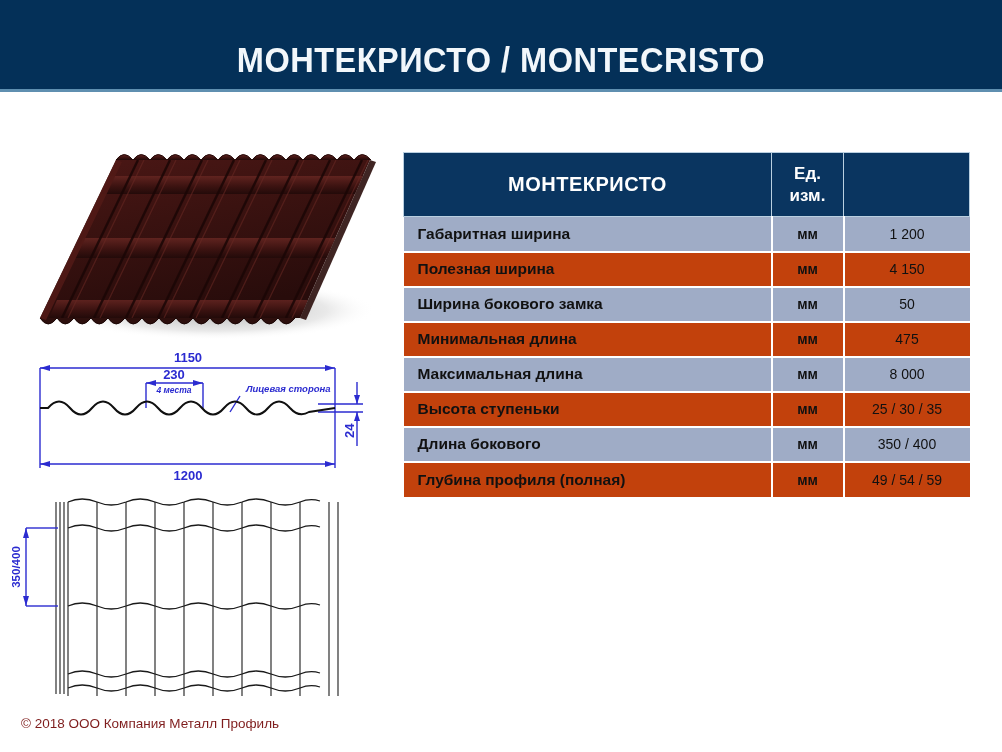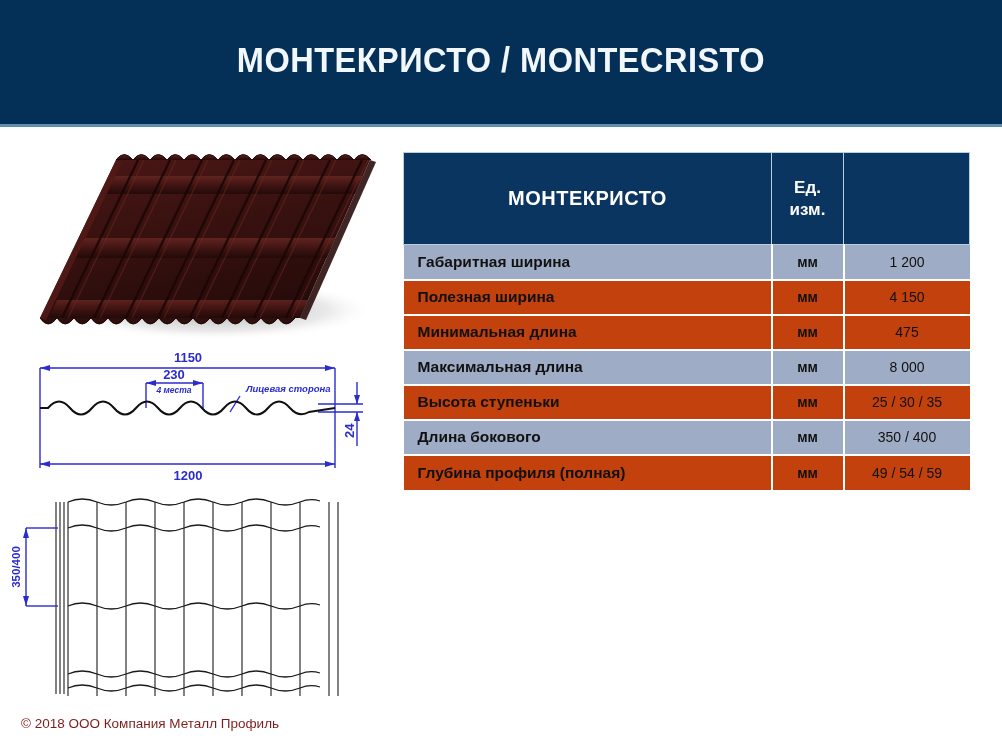--- a/index.html
+++ b/index.html
@@ -15,21 +15,21 @@
     overflow: hidden;
     font-family: "Liberation Sans", sans-serif;
     background: #ffffff;
   }
 
   
   #header-bar {
     position: absolute;
     left: 0; top: 0;
     width: 1002px;
-    height: 127px;
+    height: 92px;
     background: #043058;
     box-sizing: border-box;
     border-bottom: 3px solid #5f8fb0;
   }
   #page-title {
     position: absolute;
     left: 0; right: 0;
     top: 40px;
     text-align: center;
     color: #f2f7fb;
@@ -77,21 +77,21 @@
     border-collapse: collapse;
     table-layout: fixed;
   }
   #spec-table col.c-name { width: 368px; }
   #spec-table col.c-unit { width: 72px; }
   #spec-table col.c-val  { width: 126px; }
 
   #spec-table thead th {
     background: #0a3560;
     color: #ffffff;
-    height: 92px;
+    height: 64px;
     vertical-align: middle;
     border: 1px solid #b9cfe0;
     padding: 0 14px;
     box-sizing: border-box;
   }
   #spec-table thead th.h-name {
     font-size: 20px;
     font-weight: bold;
     text-align: center;
     letter-spacing: 0.5px;
@@ -344,20 +344,25 @@
   <tr class="odd">
         <td class="t-name">Габаритная ширина</td>
         <td class="t-unit">мм</td>
         <td class="t-val">1 200</td>
       </tr>
       <tr class="even">
         <td class="t-name">Полезная ширина</td>
         <td class="t-unit">мм</td>
         <td class="t-val">4 150</td>
       </tr>
+      <tr class="odd">
+        <td class="t-name">Ширина бокового замка</td>
+        <td class="t-unit">мм</td>
+        <td class="t-val">50</td>
+      </tr>
       <tr class="even">
         <td class="t-name">Минимальная  длина</td>
         <td class="t-unit">мм</td>
         <td class="t-val">475</td>
       </tr>
       <tr class="odd">
         <td class="t-name">Максимальная  длина</td>
         <td class="t-unit">мм</td>
         <td class="t-val">8 000</td>
       </tr>

